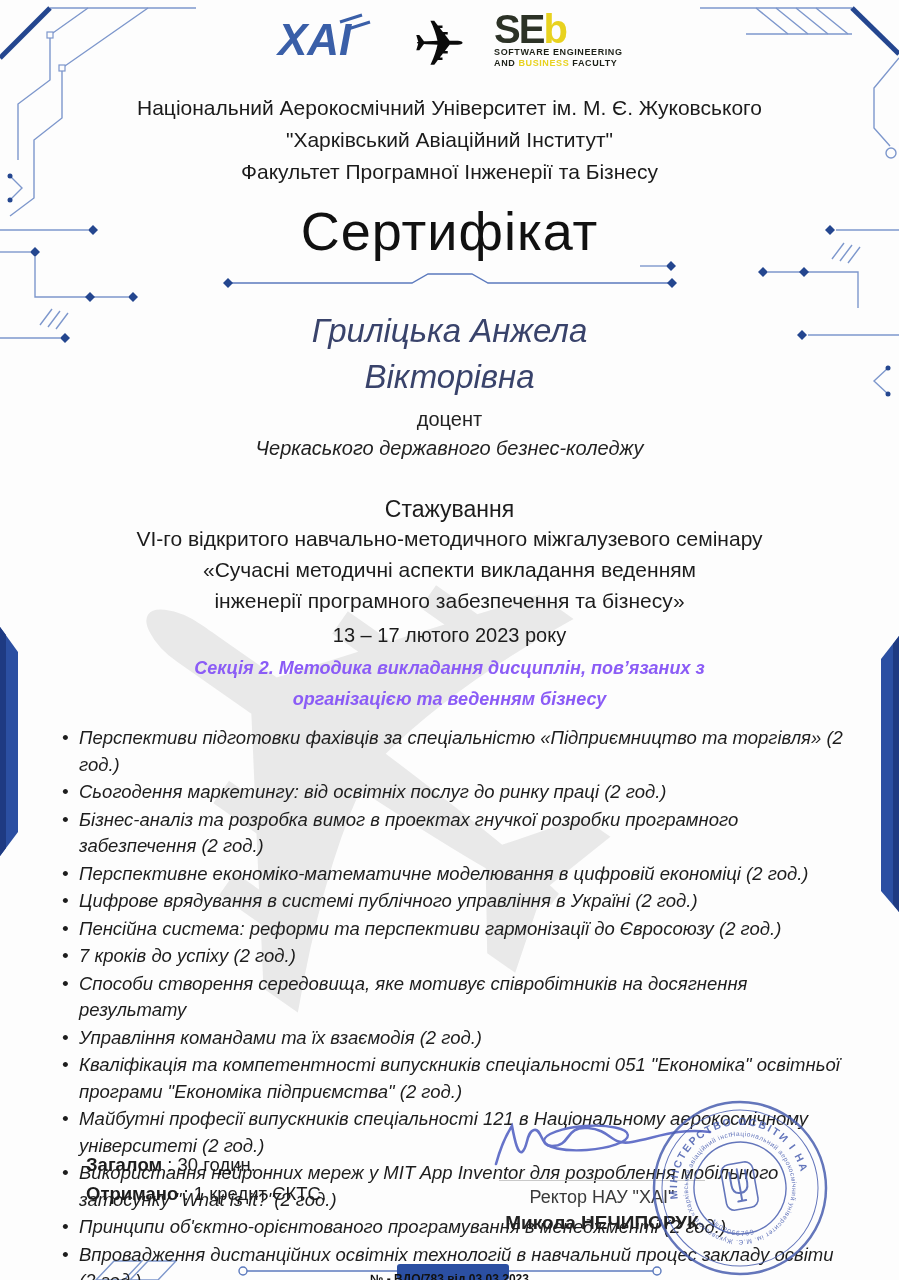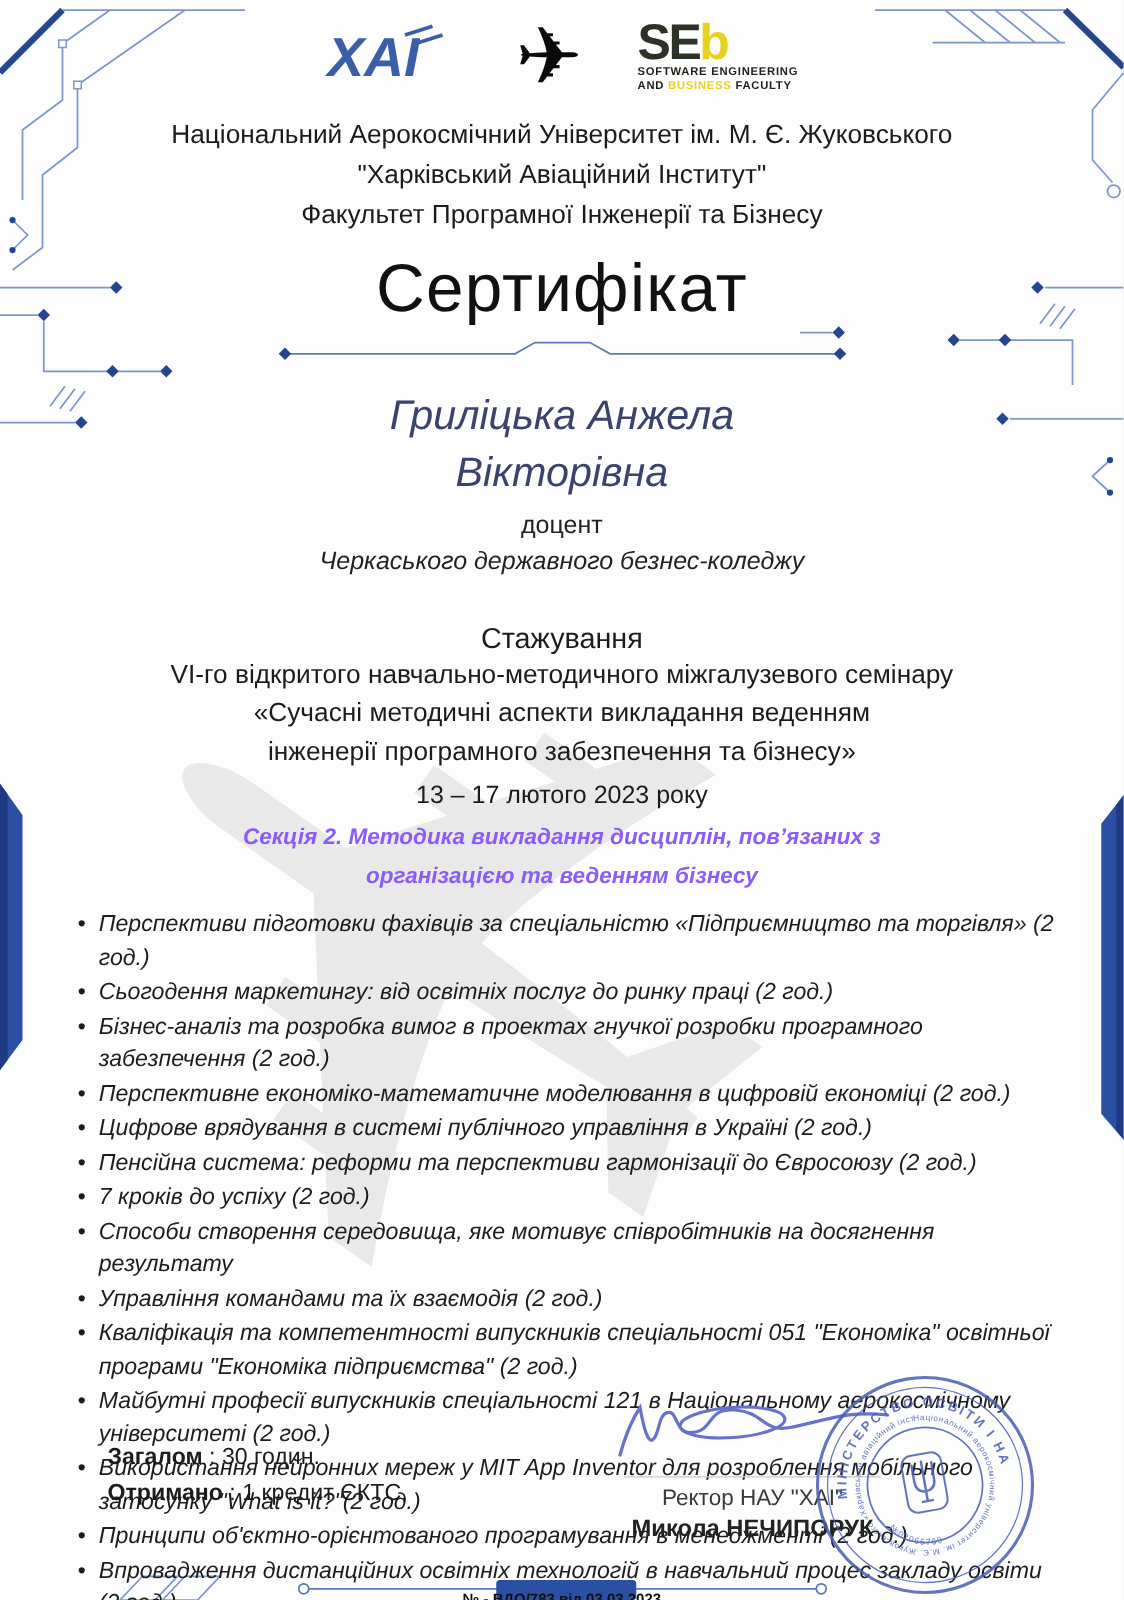--- a/index.html
+++ b/index.html
@@ -10,21 +10,21 @@
   }
   
   .deco-svg{position:absolute;left:0;top:0;z-index:1;pointer-events:none;}
   .watermark{
     position:absolute;left:70px;top:400px;z-index:1;
     font-size:700px;line-height:1;color:#d9d9d9;opacity:.55;
     transform:rotate(215deg);pointer-events:none;user-select:none;
   }
   .content{position:relative;z-index:2;text-align:center;}
   
-  .logos{display:flex;justify-content:center;align-items:center;gap:44px;padding-top:12px;height:66px;}
+  .logos{display:flex;justify-content:center;gap:28px;padding-top:12px;height:66px;}
   .xai-logo text{font-family:"Liberation Sans",sans-serif;}
   .plane-glyph{font-size:64px;line-height:1;color:#0b0b0b;}
   .seb{text-align:left;line-height:1;}
   .seb-top{font-weight:800;font-size:40px;letter-spacing:-2px;line-height:.85;}
   .seb-se{color:#2c3226;}
   .seb-b{color:#e8d21f;}
   .seb-sub{font-size:9px;font-weight:800;letter-spacing:.6px;color:#1d2118;margin-top:2px;}
   .seb-sub .yellow{color:#e8d21f;}
   
   .uni{font-size:21px;line-height:32px;margin-top:14px;color:#1b1b1b;}

